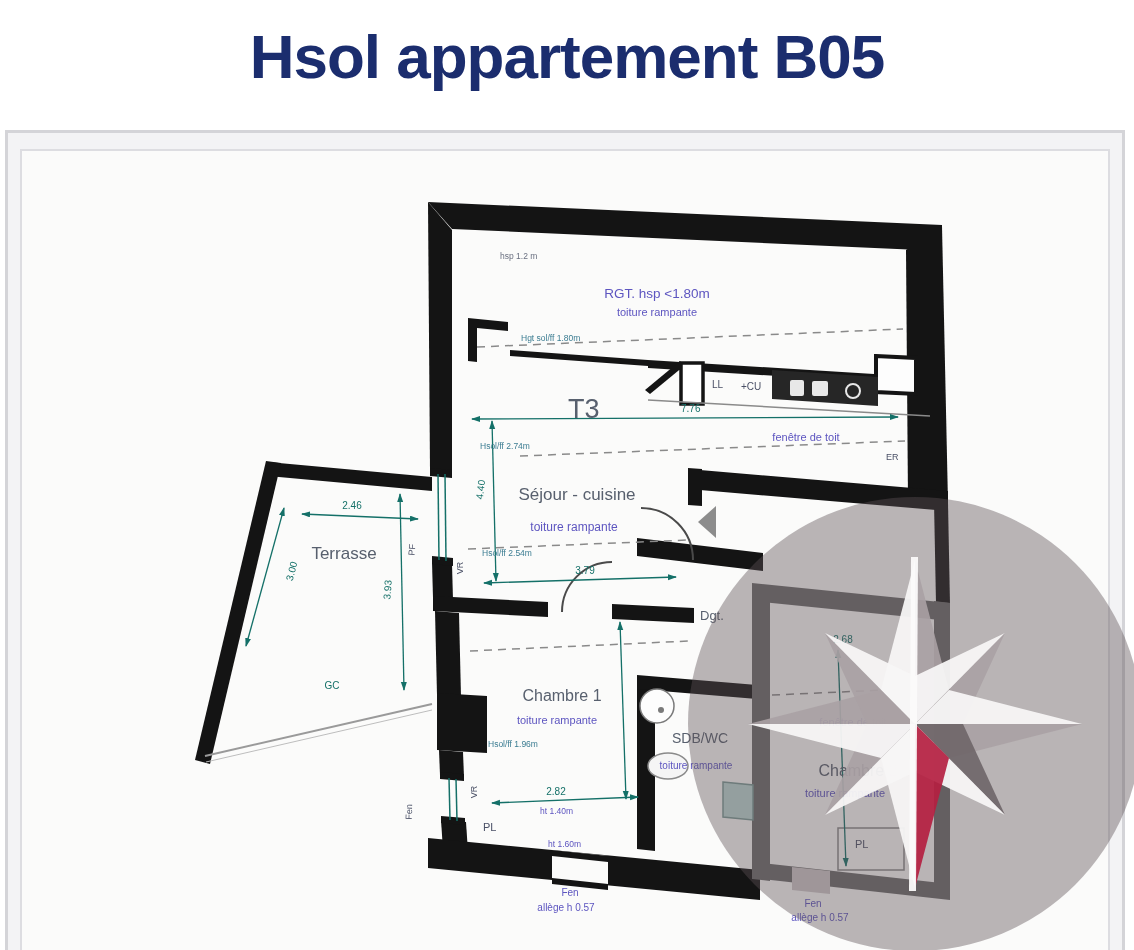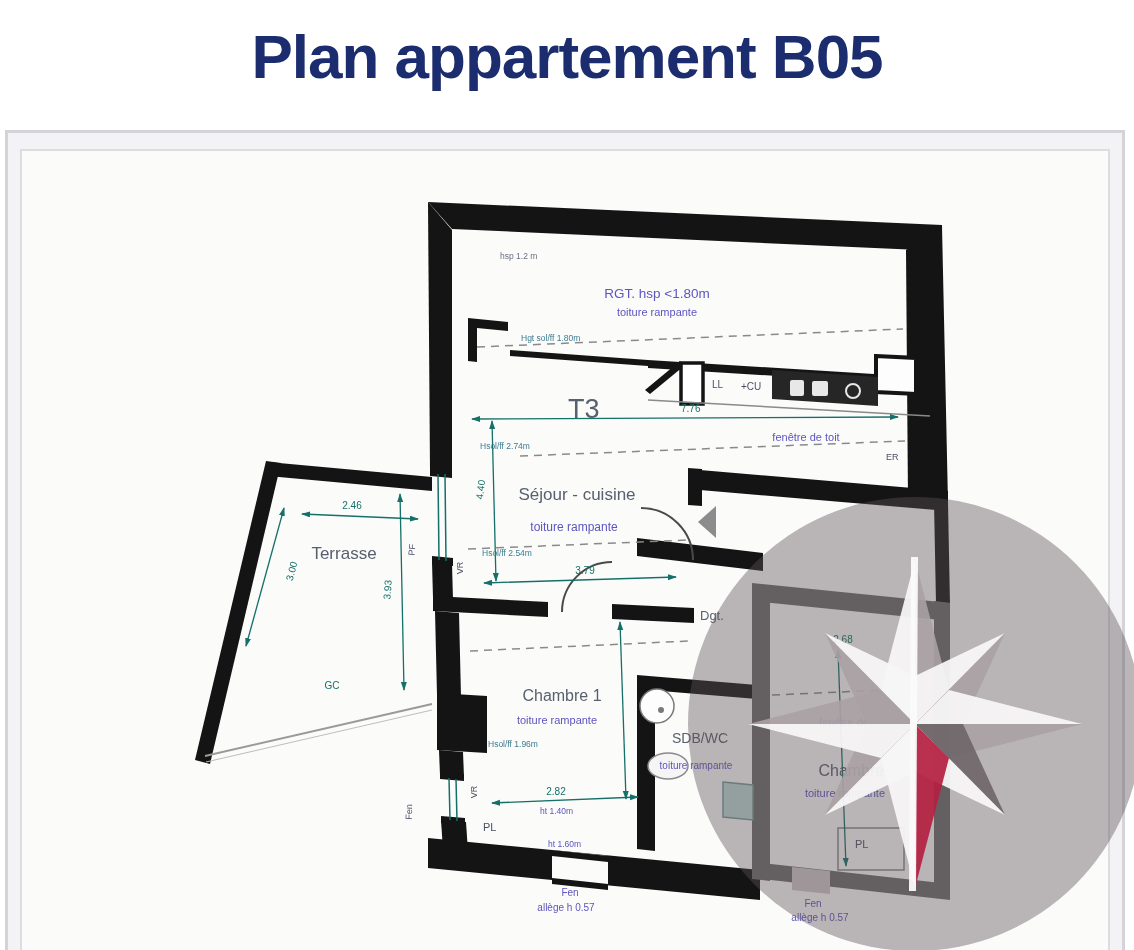--- a/index.html
+++ b/index.html
@@ -21,21 +21,21 @@
   .panel-inner{
     position:absolute;left:12px;top:16px;right:12px;bottom:-10px;
     border:2px solid #dddde1;background:#fbfbfa;
   }
   svg{position:absolute;left:0;top:0;}
   text{font-family:"Liberation Sans", sans-serif;}
 </style>
 </head>
 <body>
 
-<div class="title">Plan appartement B05</div>
+<div class="title">Hsol appartement B05</div>
 
 <div class="panel">
   <div class="panel-inner"></div>
 </div>
 
 <svg width="1134" height="950" viewBox="0 0 1134 950">
   <defs>
     <marker id="mE" markerWidth="10" markerHeight="8" refX="8" refY="3" orient="auto" markerUnits="userSpaceOnUse">
       <path d="M0,0 L9,3 L0,6 Z" fill="#147068"></path>
     </marker>

